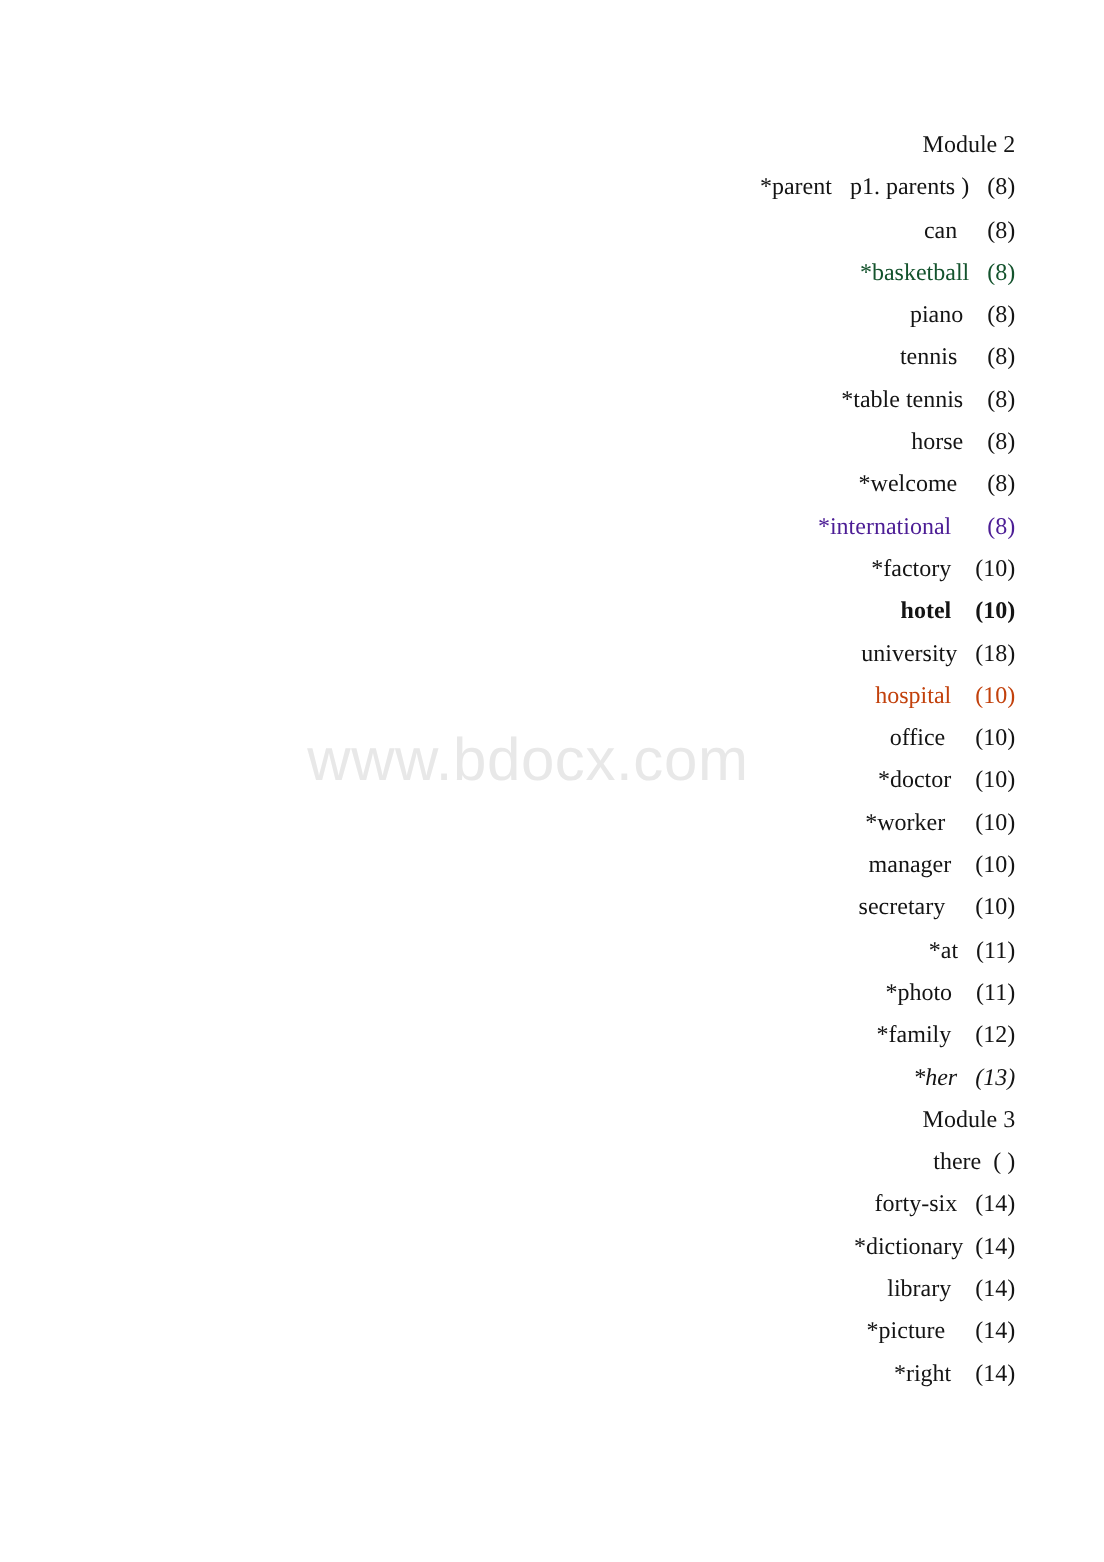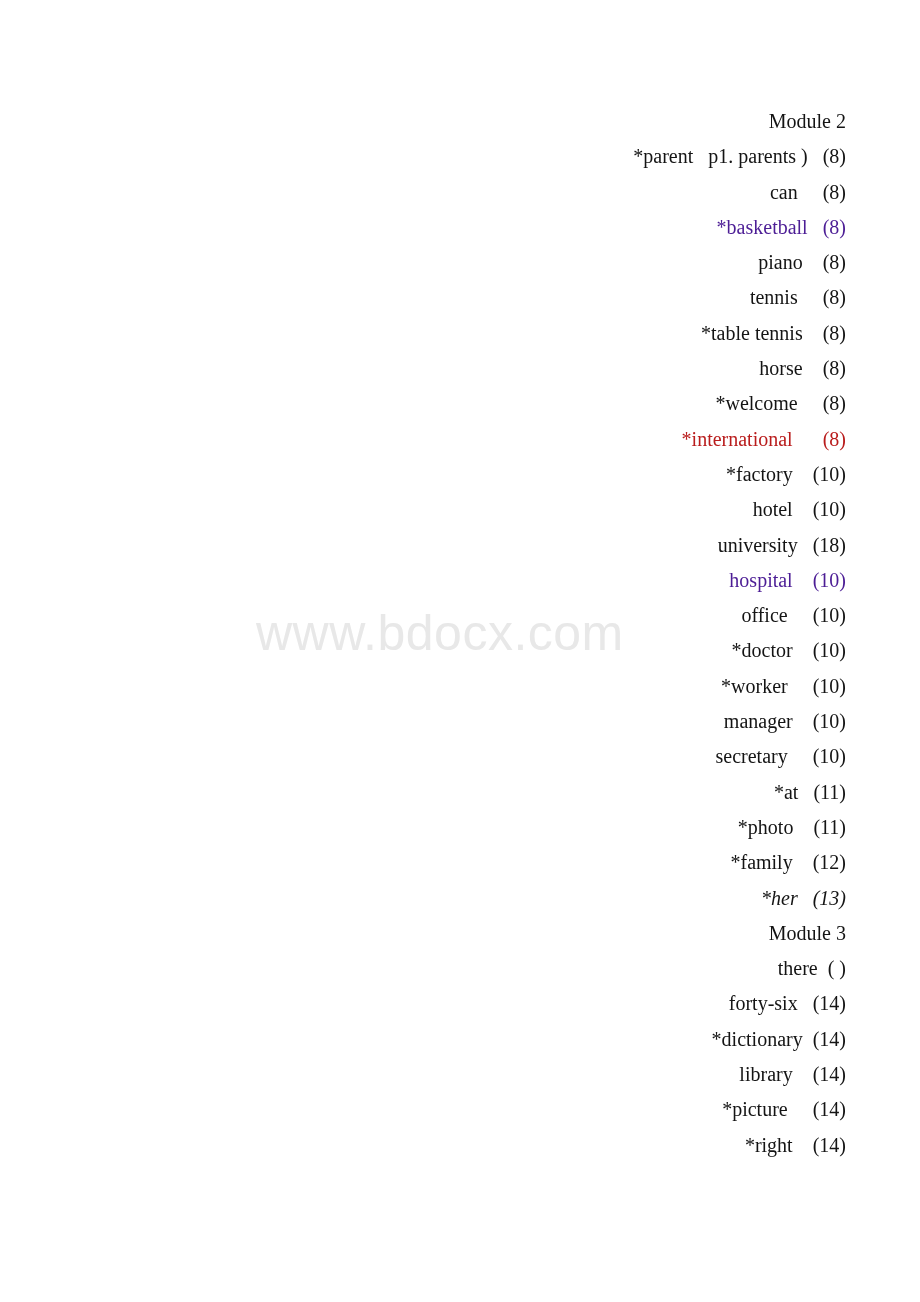--- a/index.html
+++ b/index.html
@@ -52,31 +52,31 @@
 <body>
 
 <div id="page" style="background: rgb(255, 255, 255);">
 
   <div id="watermark" style="color: rgb(232, 232, 232);">www.bdocx.com</div>
 
   <div id="lines">
       <div class="doc-line" style="color: rgb(20, 20, 20);">Module 2</div>
       <div class="doc-line" style="color: rgb(20, 20, 20);">*parent   p1. parents )   (8)</div>
       <div class="doc-line" style="color: rgb(20, 20, 20);">can     (8)</div>
-      <div class="doc-line" style="color: #4c1d95;">*basketball   (8)</div>
+      <div class="doc-line" style="color: #14532d;">*basketball   (8)</div>
       <div class="doc-line" style="color: rgb(20, 20, 20);">piano    (8)</div>
       <div class="doc-line" style="color: rgb(20, 20, 20);">tennis     (8)</div>
       <div class="doc-line" style="color: rgb(20, 20, 20);">*table tennis    (8)</div>
       <div class="doc-line" style="color: rgb(20, 20, 20);">horse    (8)</div>
       <div class="doc-line" style="color: rgb(20, 20, 20);">*welcome     (8)</div>
-      <div class="doc-line" style="color: #b91c1c;">*international      (8)</div>
+      <div class="doc-line" style="color: #4c1d95;">*international      (8)</div>
       <div class="doc-line" style="color: rgb(20, 20, 20);">*factory    (10)</div>
-      <div class="doc-line" style="color: rgb(20, 20, 20);">hotel    (10)</div>
+      <div class="doc-line" style="color: rgb(20, 20, 20); font-weight: bold;">hotel    (10)</div>
       <div class="doc-line" style="color: rgb(20, 20, 20);">university   (18)</div>
-      <div class="doc-line" style="color: #4c1d95;">hospital    (10)</div>
+      <div class="doc-line" style="color: #c2410c;">hospital    (10)</div>
       <div class="doc-line" style="color: rgb(20, 20, 20);">office     (10)</div>
       <div class="doc-line" style="color: rgb(20, 20, 20);">*doctor    (10)</div>
       <div class="doc-line" style="color: rgb(20, 20, 20);">*worker     (10)</div>
       <div class="doc-line" style="color: rgb(20, 20, 20);">manager    (10)</div>
       <div class="doc-line" style="color: rgb(20, 20, 20);">secretary     (10)</div>
       <div class="doc-line" style="color: rgb(20, 20, 20);">*at   (11)</div>
       <div class="doc-line" style="color: rgb(20, 20, 20);">*photo    (11)</div>
       <div class="doc-line" style="color: rgb(20, 20, 20);">*family    (12)</div>
       <div class="doc-line" style="color: rgb(20, 20, 20); font-style: italic;">*her   (13)</div>
       <div class="doc-line" style="color: rgb(20, 20, 20);">Module 3</div>

